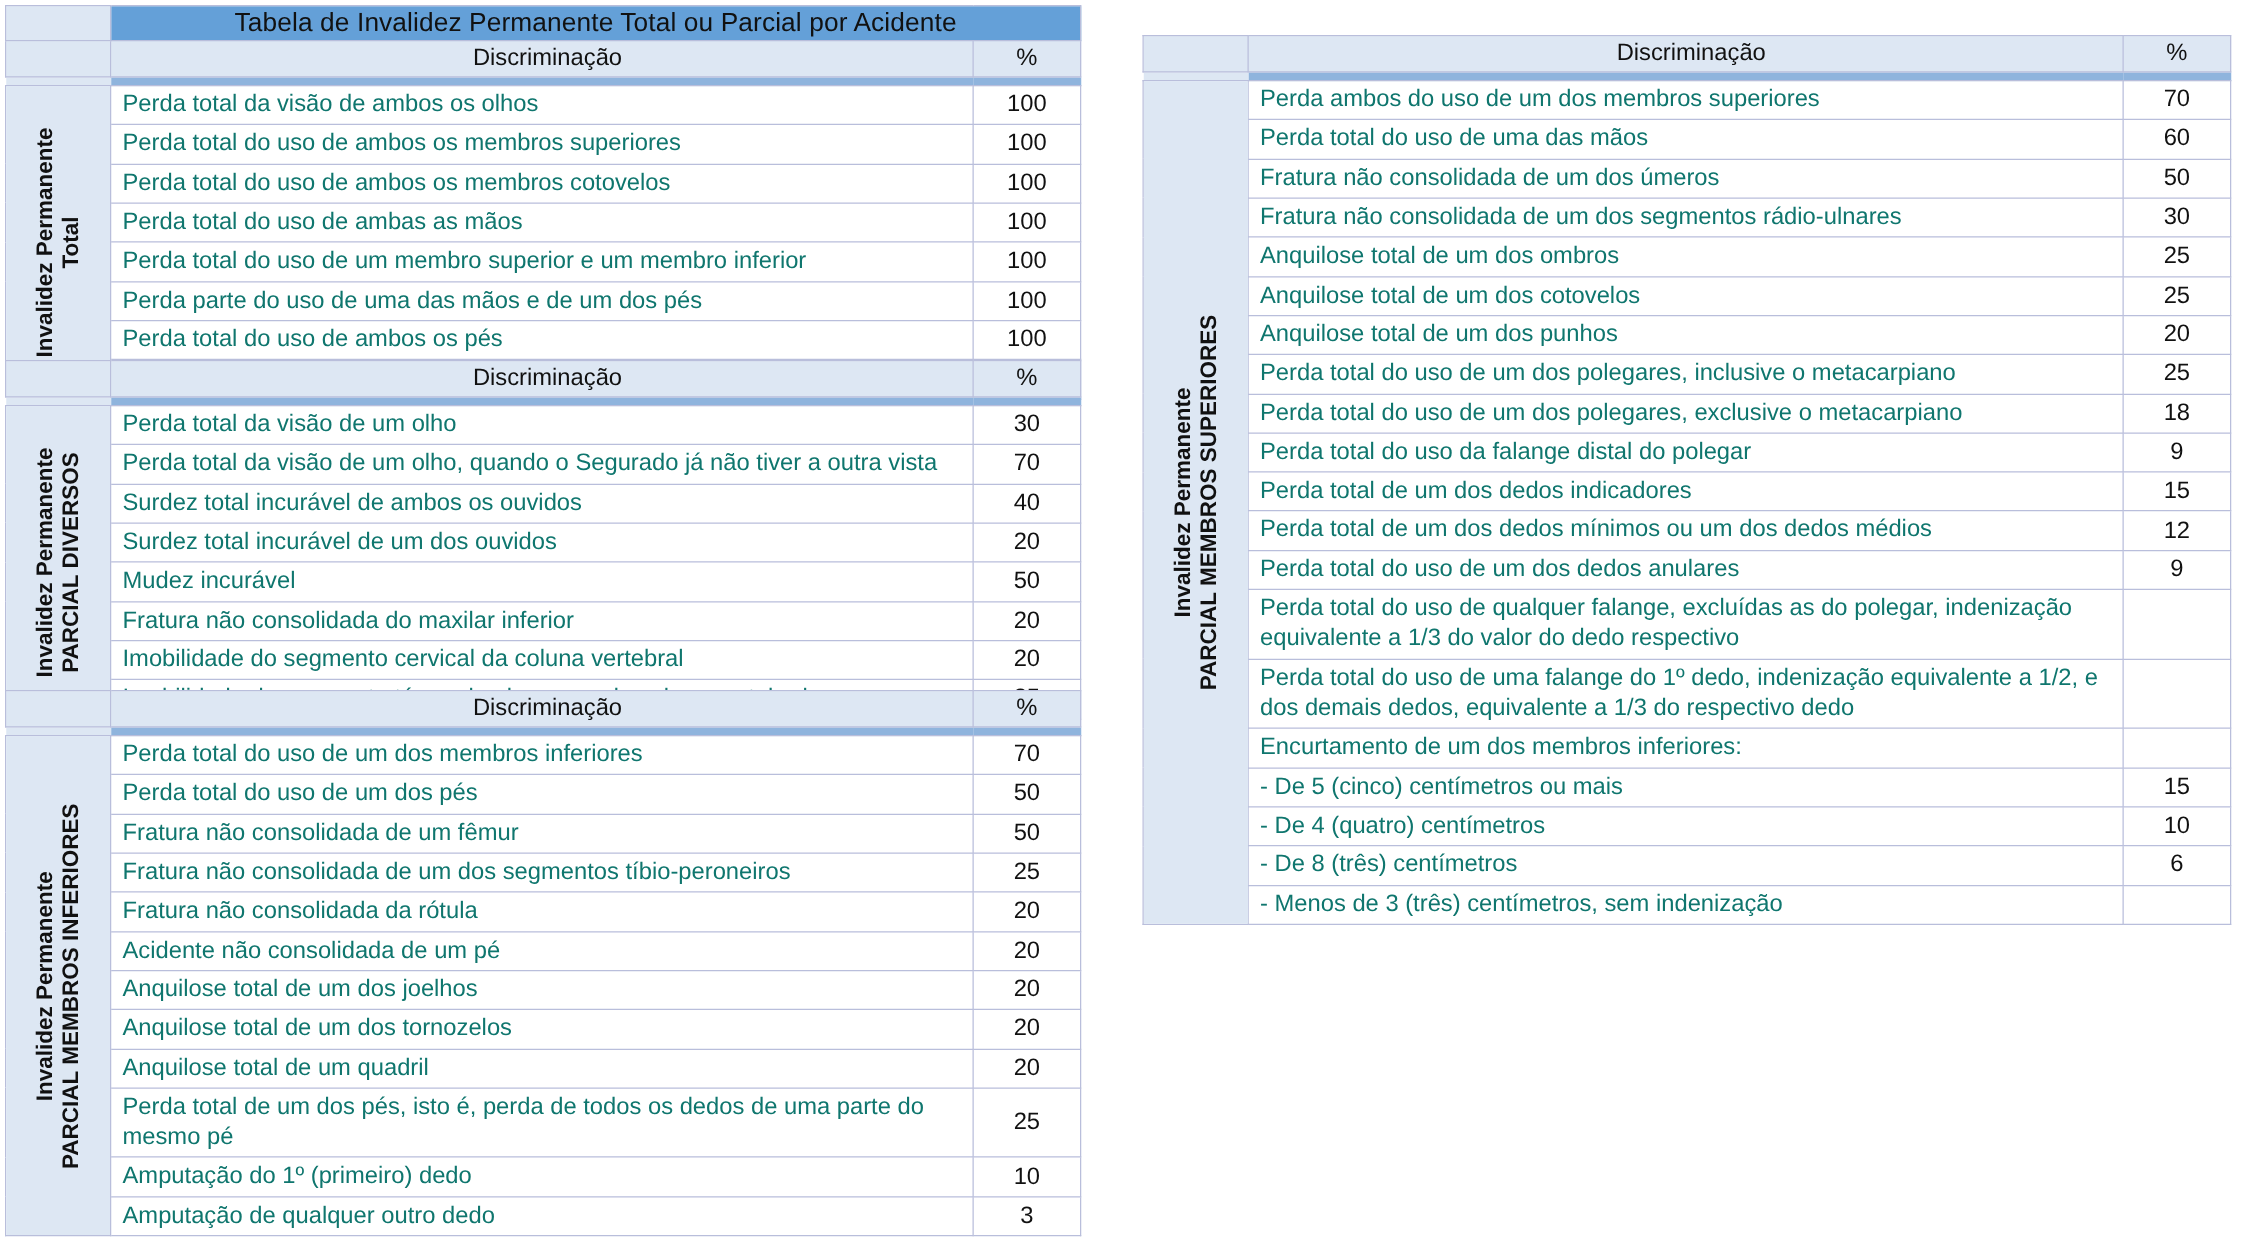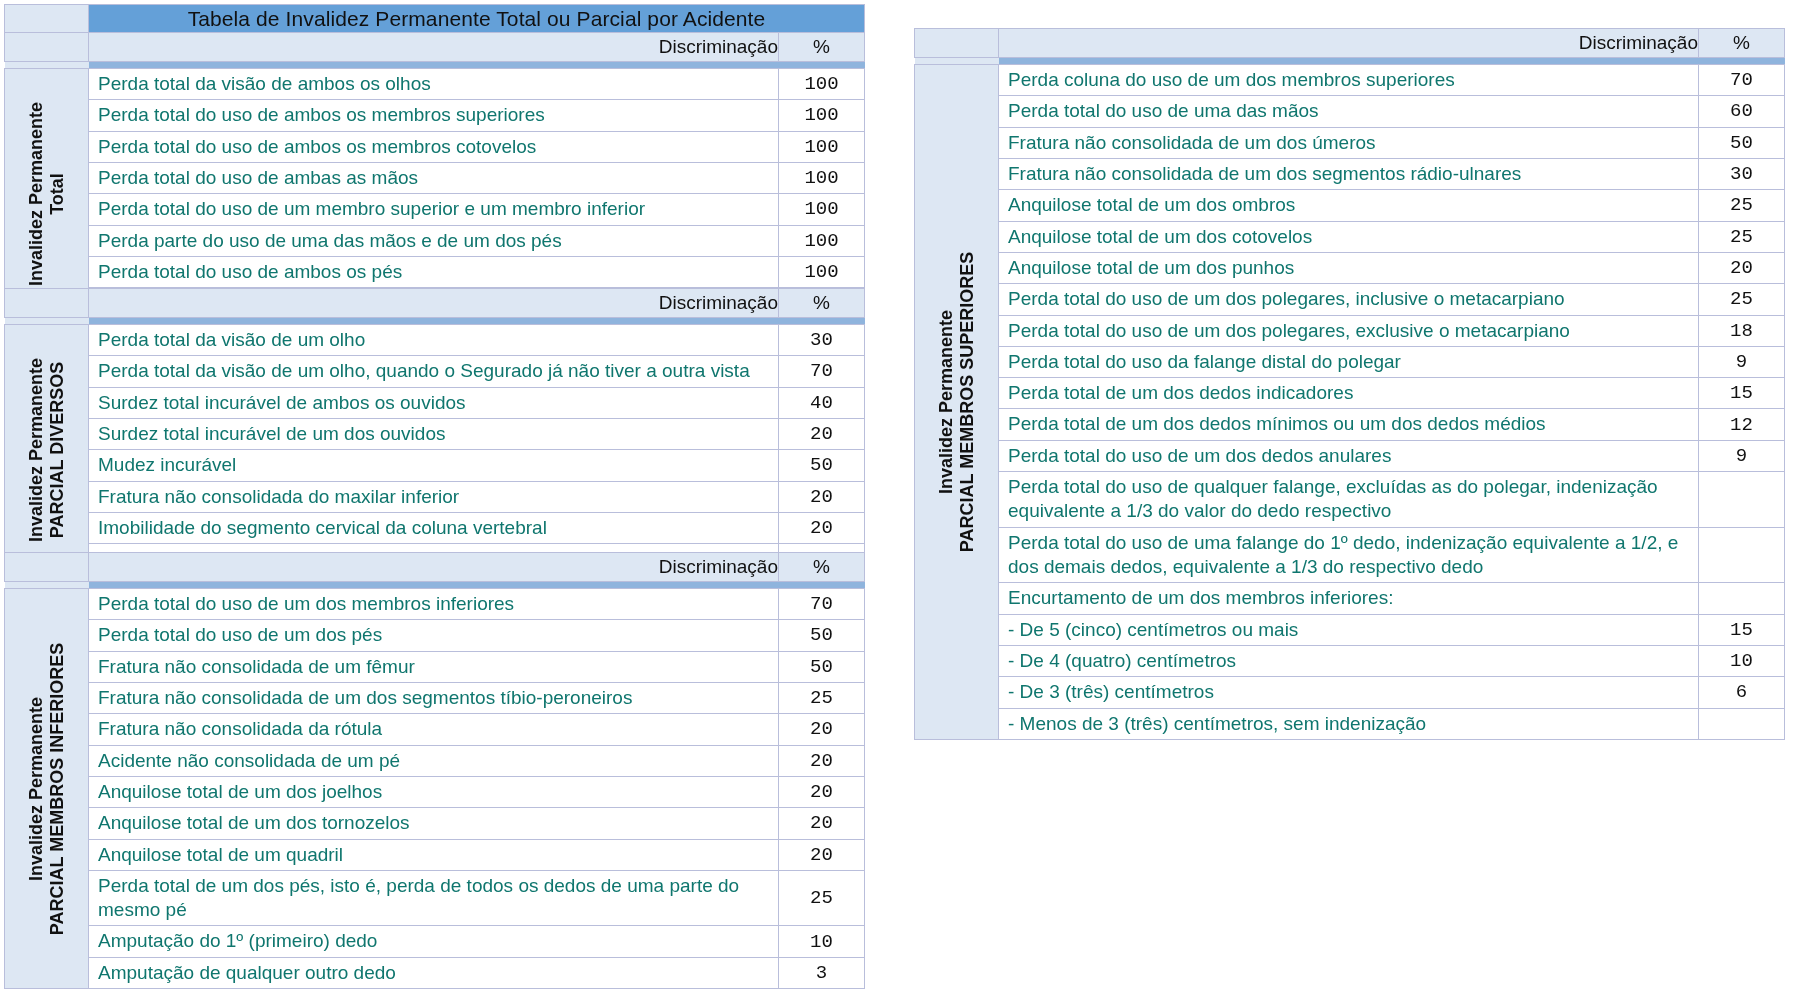--- a/index.html
+++ b/index.html
@@ -47,21 +47,21 @@
   
   .hdr-blank {
     background: #dde7f3;
     border-right: 1px solid #b9bedb;
   }
   .hdr-disc {
     background: #dde7f3;
     color: #111111;
     font-size: 19px;
     font-weight: bold;
-    text-align: right;
+    text-align: center;
     padding: 2px 0 2px 9px !important;
     height: 29px;
   }
   .hdr-pct {
     background: #dde7f3;
     color: #111111;
     font-size: 19px;
     font-weight: bold;
     text-align: center;
     height: 29px;
@@ -107,21 +107,20 @@
     text-align: left;
     padding: 3px 6px 3px 9px !important;
     line-height: 1.28;
   }
   .c-pct {
     background: #ffffff;
     color: #111111;
     font-size: 19px;
     text-align: center;
     padding: 3px 4px !important;
-    font-family: Liberation Mono, monospace;
   }
 </style>
 </head>
 <body>
 
 <div class="page">
 
   <table class="tbl" id="tbl-0" style="left:4px; top:4px; width:860px;">
     <colgroup>
         <col style="width:84px">
@@ -321,21 +320,21 @@
         </tr>
         <tr class="sep-row">
           <td class="sep-left"></td>
           <td></td>
           <td></td>
         </tr>
         <tr>
           <td class="vcat" rowspan="20">
             <span class="rot"><span>Invalidez Permanente</span><br><span>PARCIAL MEMBROS SUPERIORES</span></span>
           </td>
-          <td class="c-desc">Perda coluna do uso de um dos membros superiores</td>
+          <td class="c-desc">Perda ambos do uso de um dos membros superiores</td>
           <td class="c-pct">70</td>
         </tr>
         <tr>
           <td class="c-desc">Perda total do uso de uma das mãos</td>
           <td class="c-pct">60</td>
         </tr>
         <tr>
           <td class="c-desc">Fratura não consolidada de um dos úmeros</td>
           <td class="c-pct">50</td>
         </tr>
@@ -393,21 +392,21 @@
         </tr>
         <tr>
           <td class="c-desc">- De 5 (cinco) centímetros ou mais</td>
           <td class="c-pct">15</td>
         </tr>
         <tr>
           <td class="c-desc">- De 4 (quatro) centímetros</td>
           <td class="c-pct">10</td>
         </tr>
         <tr>
-          <td class="c-desc">- De 3 (três) centímetros</td>
+          <td class="c-desc">- De 8 (três) centímetros</td>
           <td class="c-pct">6</td>
         </tr>
         <tr>
           <td class="c-desc">- Menos de 3 (três) centímetros, sem indenização</td>
           <td class="c-pct"></td>
         </tr>
       </tbody>
   </table>
 
 </div>

